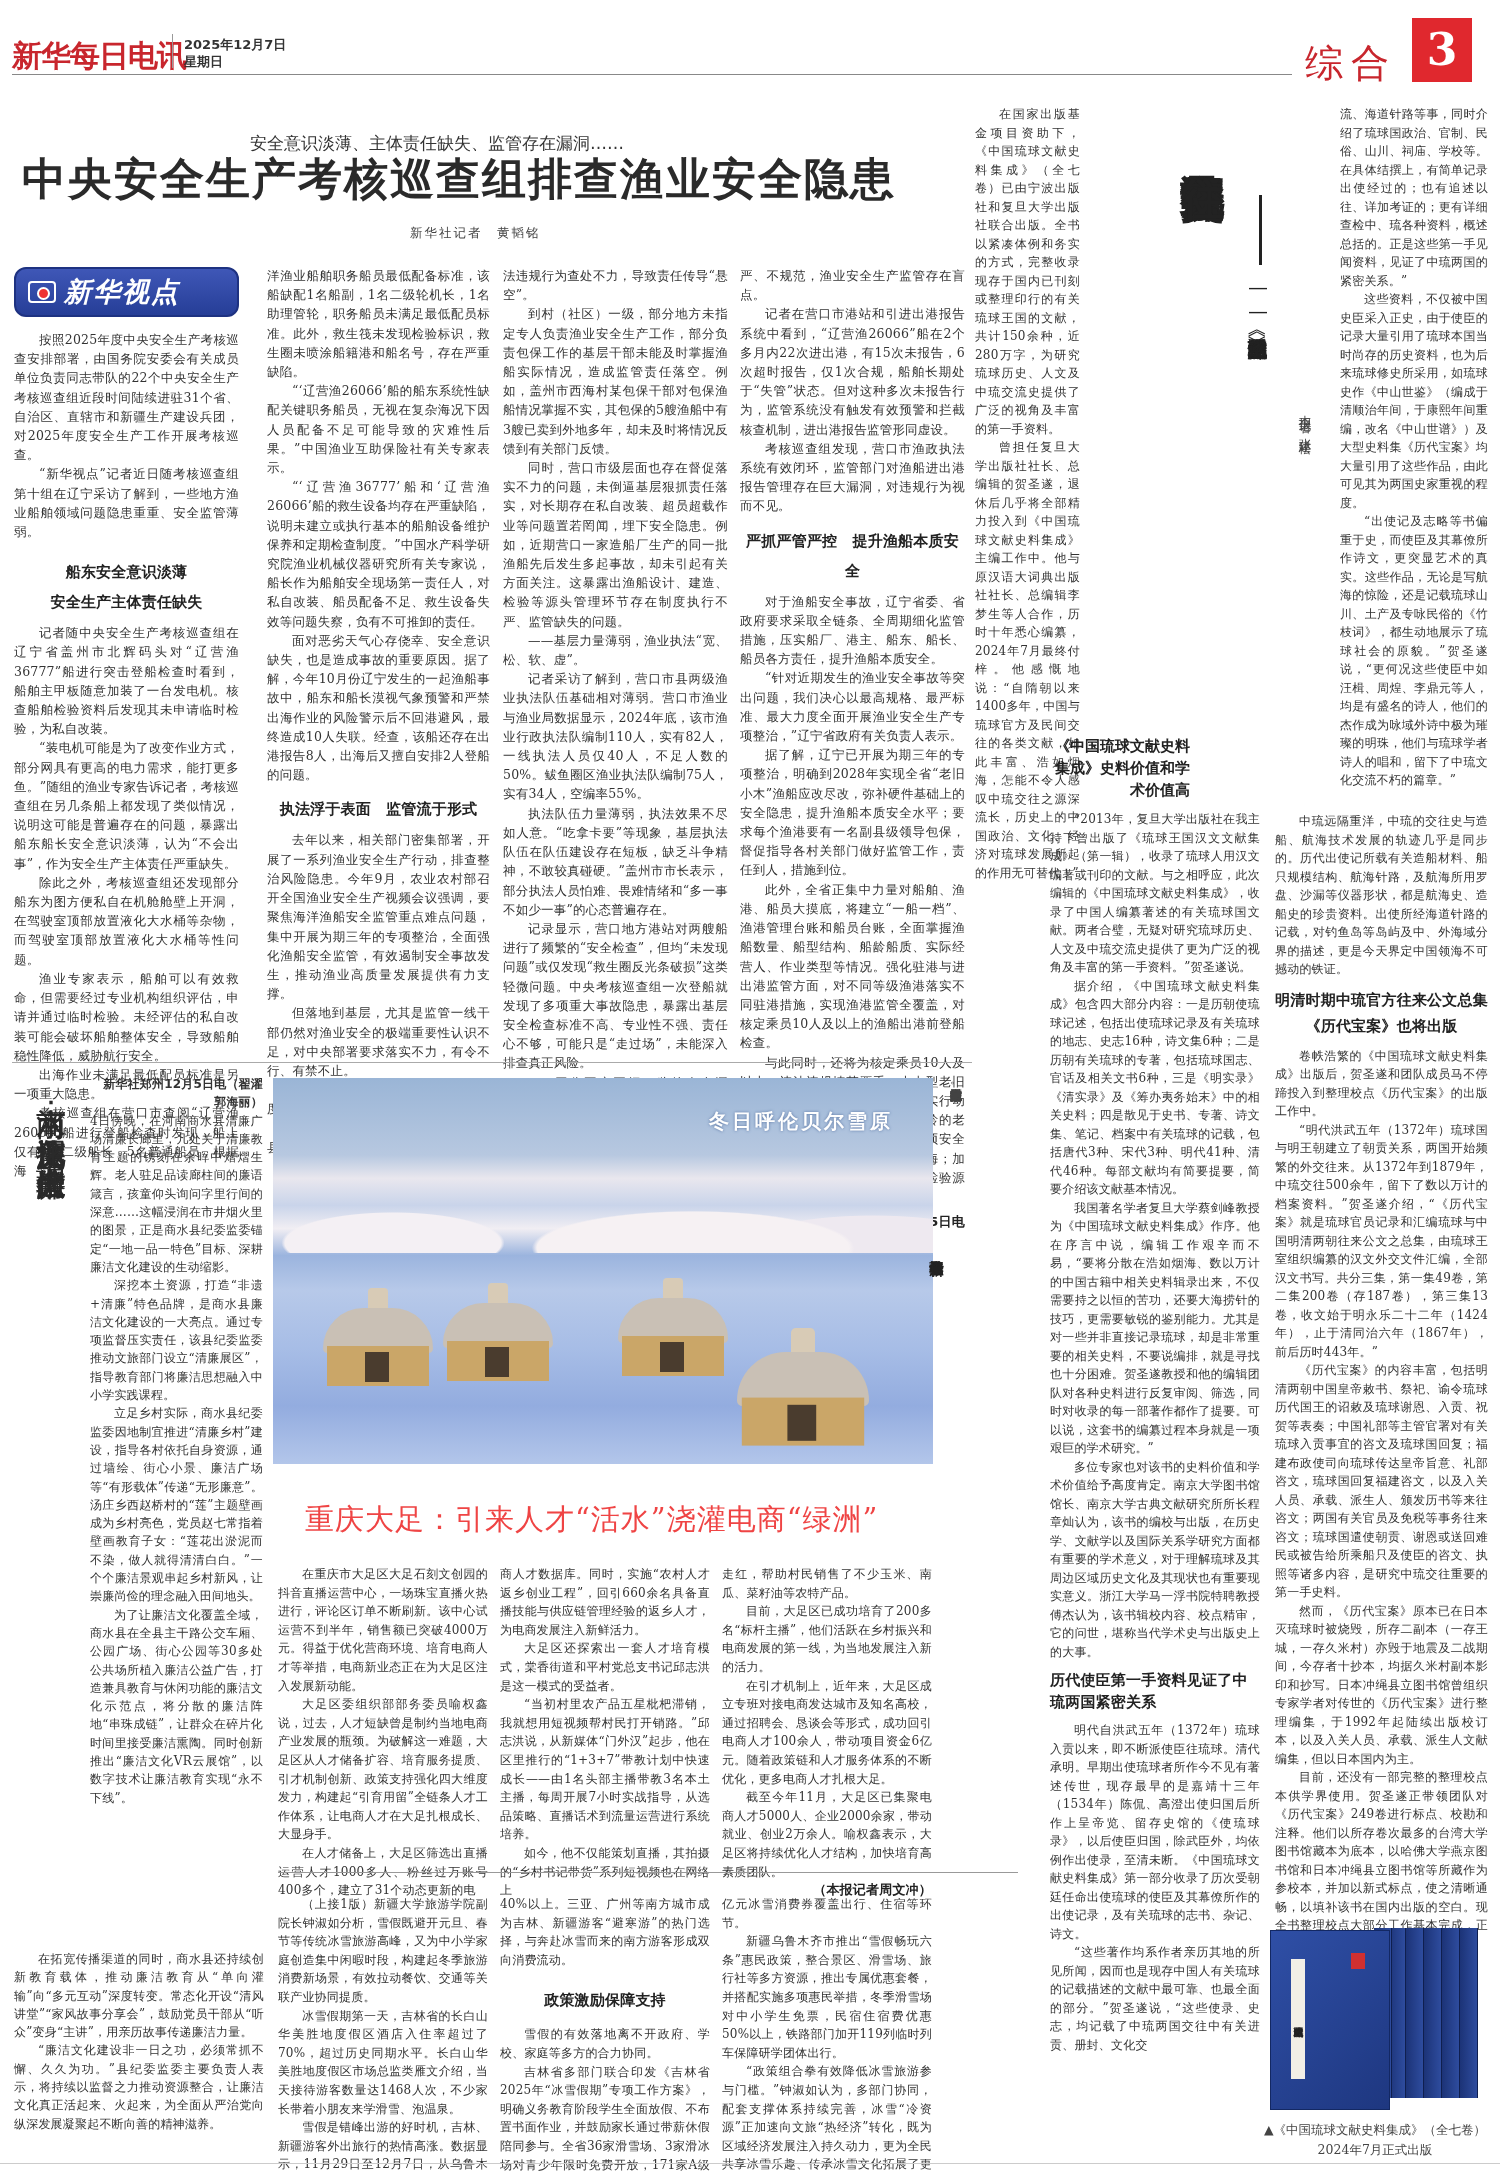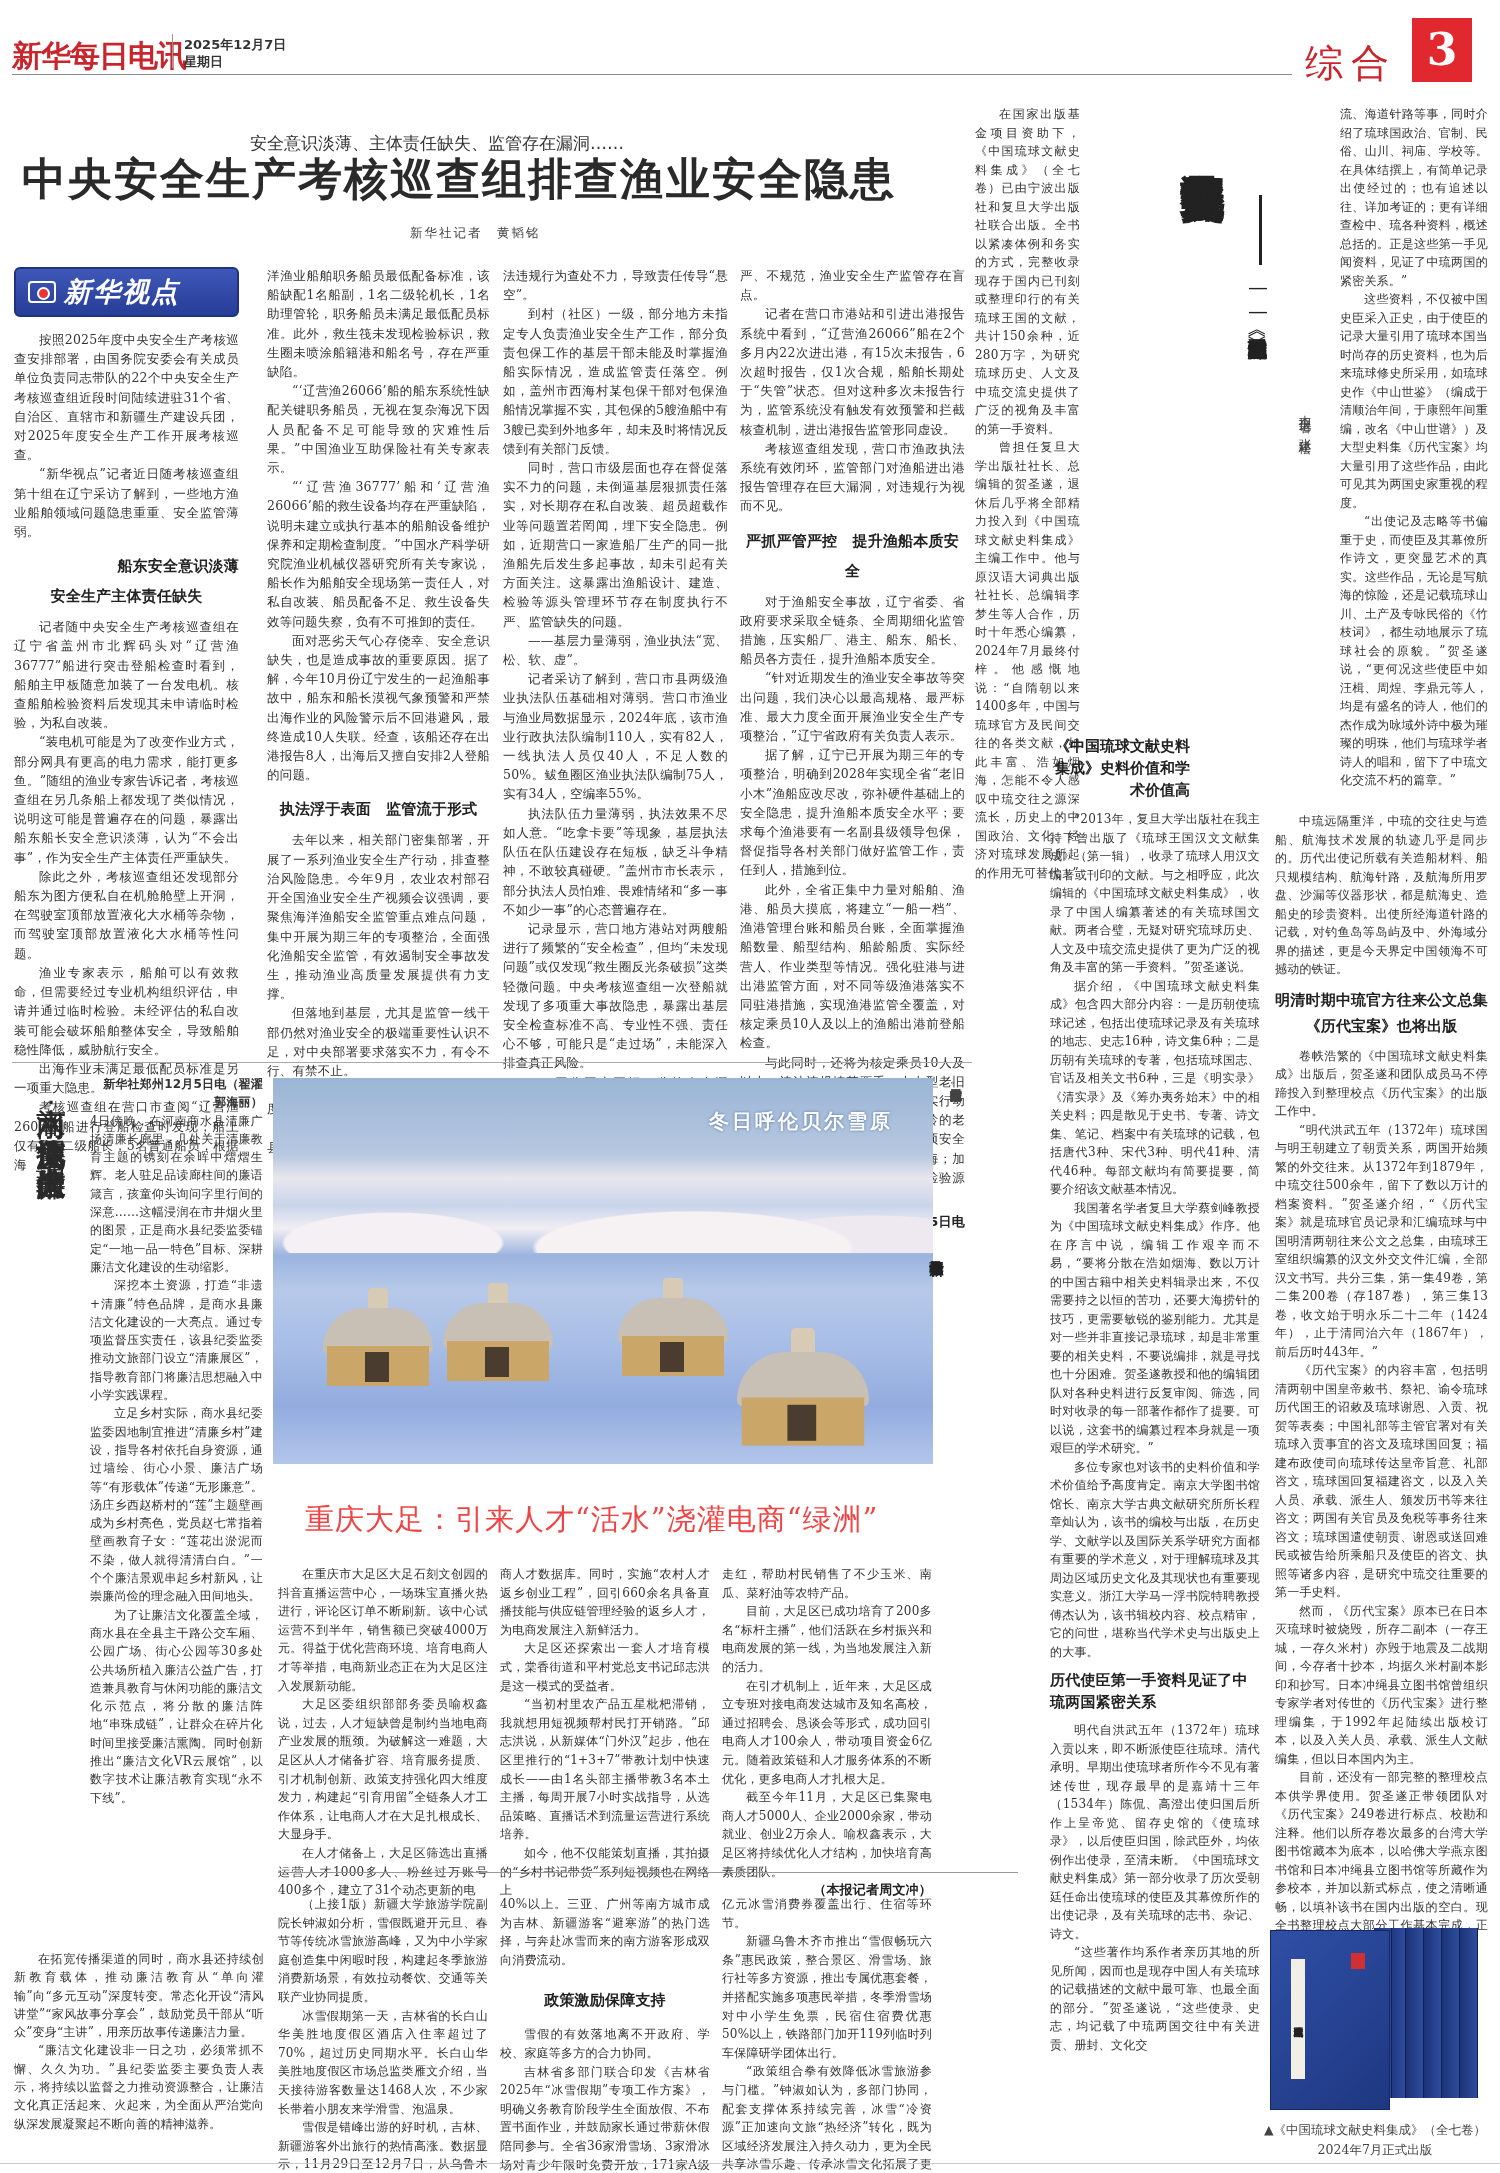--- a/index.html
+++ b/index.html
@@ -17,21 +17,21 @@
   .mast-logo { left: 12px; top: 36px; font-size: 30px; font-weight: bold; color: #c8262d; font-family: "DejaVu Serif", serif; letter-spacing: -1px; }
   .mast-sep { left: 172px; top: 34px; width: 1px; height: 34px; background: #999; }
   .mast-date { left: 184px; top: 36px; font-size: 13px; font-weight: bold; color: #333; line-height: 17px; }
   .section-label { left: 1305px; top: 38px; font-size: 38px; color: #c8262d; letter-spacing: 8px; font-family: Liberation Sans, sans-serif; }
   .page-num { left: 1412px; top: 18px; width: 60px; height: 64px; background: #e0282e; color: #fff; font-size: 44px; font-weight: bold; text-align: center; line-height: 64px; font-family: "DejaVu Serif", serif; }
 
   .kicker { left: 250px; top: 103px; font-size: 17px; color: #333; font-family: "DejaVu Sans", sans-serif; margin-top: 29px; }
   .headline-main { left: 22px; top: 150px; font-size: 44px; font-weight: bold; color: #2a2a2a; letter-spacing: 2px; font-family: "DejaVu Serif", serif; }
   .byline-main { left: 410px; top: 225px; font-size: 12.5px; color: #444; letter-spacing: 2px; }
 
-  .xhsd-banner { left: 14px; top: 267px; width: 225px; height: 50px; background: linear-gradient(180deg,#3f57b7,#263e97); border: 2px solid #1e3281; border-radius: 6px; display: flex; align-items: center; padding-left: 12px; }
+  .xhsd-banner { left: 14px; top: 267px; width: 225px; height: 50px; background: linear-gradient(180deg,#3f57b7,#263e97); border: 2px solid #1e3281; border-radius: 12px; display: flex; align-items: center; padding-left: 12px; }
   .xhsd-banner .cam { width: 28px; height: 22px; border: 2.5px solid #fff; border-radius: 4px; position: relative; margin-right: 8px; }
   .xhsd-banner .cam::after { content: ""; position: absolute; left: 7px; top: 4px; width: 9px; height: 9px; border-radius: 50%; background: #e33; border: 2px solid #fff; }
   .xhsd-banner span.t { color: #fff; font-size: 27px; font-weight: bold; font-style: italic; letter-spacing: 2px; font-family: "DejaVu Sans", sans-serif; }
 
   
   .photo { left: 273px; top: 1078px; width: 660px; height: 386px; overflow: hidden;
     background: linear-gradient(180deg, #9ab5d6 0%, #b7c8e0 20%, #e9e7ee 26%, #c9d4ea 33%, #f1eef3 39%, #9bb4de 46%, #b7c9e9 55%, #a7bde6 70%, #93acdf 85%, #b3c6ea 100%); }
   .photo .hills { position: absolute; left: 0; top: 95px; width: 100%; height: 80px;
     background: radial-gradient(ellipse 180px 50px at 120px 70px, #f4f0f4 60%, transparent 62%),
                 radial-gradient(ellipse 260px 60px at 420px 75px, #f6f1f3 60%, transparent 62%),
@@ -82,21 +82,21 @@
 <div class="abs byline-main">新华社记者　黄韬铭</div>
 
 <div class="abs xhsd-banner">
   <div class="cam"></div>
   <span class="t">新华视点</span>
 </div>
 
 <div class="abs body-text" style="left:14px; top:330px; width:225px;">
   <p>按照2025年度中央安全生产考核巡查安排部署，由国务院安委会有关成员单位负责同志带队的22个中央安全生产考核巡查组近段时间陆续进驻31个省、自治区、直辖市和新疆生产建设兵团，对2025年度安全生产工作开展考核巡查。</p>
   <p>“新华视点”记者近日随考核巡查组第十组在辽宁采访了解到，一些地方渔业船舶领域问题隐患重重、安全监管薄弱。</p>
-  <div class="subhead" style="margin-top:10px;text-align:right;">船东安全意识淡薄</div>
+  <div class="subhead" style="margin-top:16px;">船东安全意识淡薄</div>
   <div class="subhead" style="margin-bottom:6px;">安全生产主体责任缺失</div>
   <p>记者随中央安全生产考核巡查组在辽宁省盖州市北辉码头对“辽营渔36777”船进行突击登船检查时看到，船舶主甲板随意加装了一台发电机。核查船舶检验资料后发现其未申请临时检验，为私自改装。</p>
   <p>“装电机可能是为了改变作业方式，部分网具有更高的电力需求，能打更多鱼。”随组的渔业专家告诉记者，考核巡查组在另几条船上都发现了类似情况，说明这可能是普遍存在的问题，暴露出船东船长安全意识淡薄，认为“不会出事”，作为安全生产主体责任严重缺失。</p>
   <p>除此之外，考核巡查组还发现部分船东为图方便私自在机舱舱壁上开洞，在驾驶室顶部放置液化大水桶等杂物，而驾驶室顶部放置液化大水桶等性问题。</p>
   <p>渔业专家表示，船舶可以有效救命，但需要经过专业机构组织评估，申请并通过临时检验。未经评估的私自改装可能会破坏船舶整体安全，导致船舶稳性降低，威胁航行安全。</p>
   <p>出海作业未满足最低配员标准是另一项重大隐患。</p>
   <p>考核巡查组在营口市查阅“辽营渔26066”船进行登船检查时发现，船上仅有1名二级船长，5名普通船员，根据海</p>
 </div>
 
 <div class="abs body-text" style="left:267px; top:266px; width:223px;">

